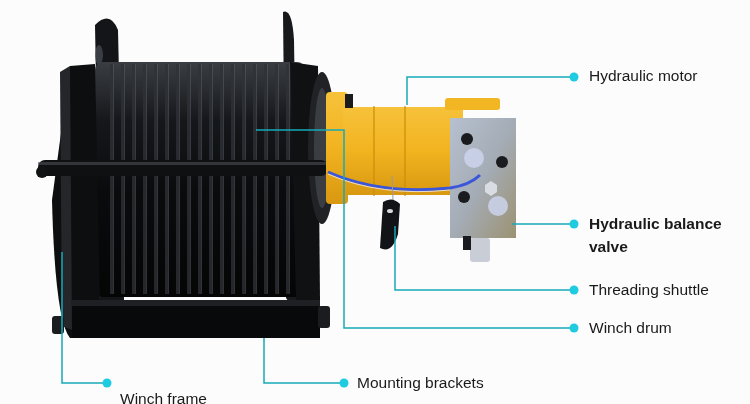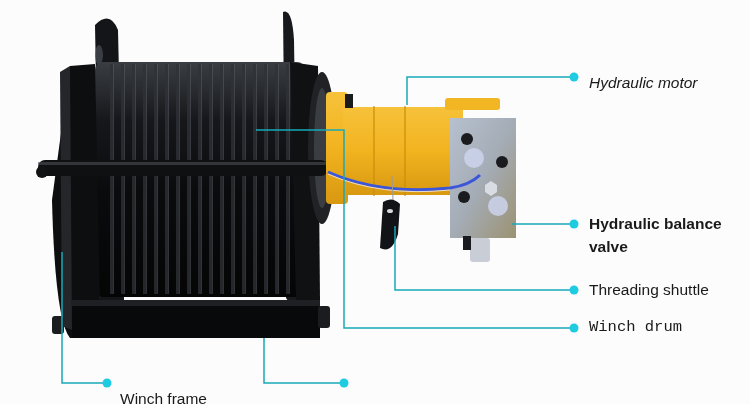--- a/index.html
+++ b/index.html
@@ -139,19 +139,20 @@
     <g fill="#1ecbe1">
       <circle cx="574" cy="77" r="4.5"></circle>
       <circle cx="574" cy="224" r="4.5"></circle>
       <circle cx="574" cy="290" r="4.5"></circle>
       <circle cx="574" cy="328" r="4.5"></circle>
       <circle cx="107" cy="383" r="4.5"></circle>
       <circle cx="344" cy="383" r="4.5"></circle>
     </g>
   </svg>
 
-  <div class="label" style="left:589px; top:71px;font-style:italic;">Hydraulic motor</div>
+  <div class="label" style="left:589px; top:64px;">Hydraulic motor</div>
   <div class="label wrap" style="left:589px; top:212px;font-weight:bold;">Hydraulic balance valve</div>
   <div class="label" style="left:589px; top:278px;text-align:right;">Threading shuttle</div>
-  <div class="label" style="left:589px; top:316px;font-family:Liberation Mono, monospace;">Winch drum</div>
+  <div class="label" style="left:589px; top:316px;">Winch drum</div>
   <div class="label" style="left:120px; top:371px;margin-top:16px;">Winch frame</div>
+  <div class="label" style="left:357px; top:371px;">Mounting brackets</div>
 
 </div>
 
 </body></html>

